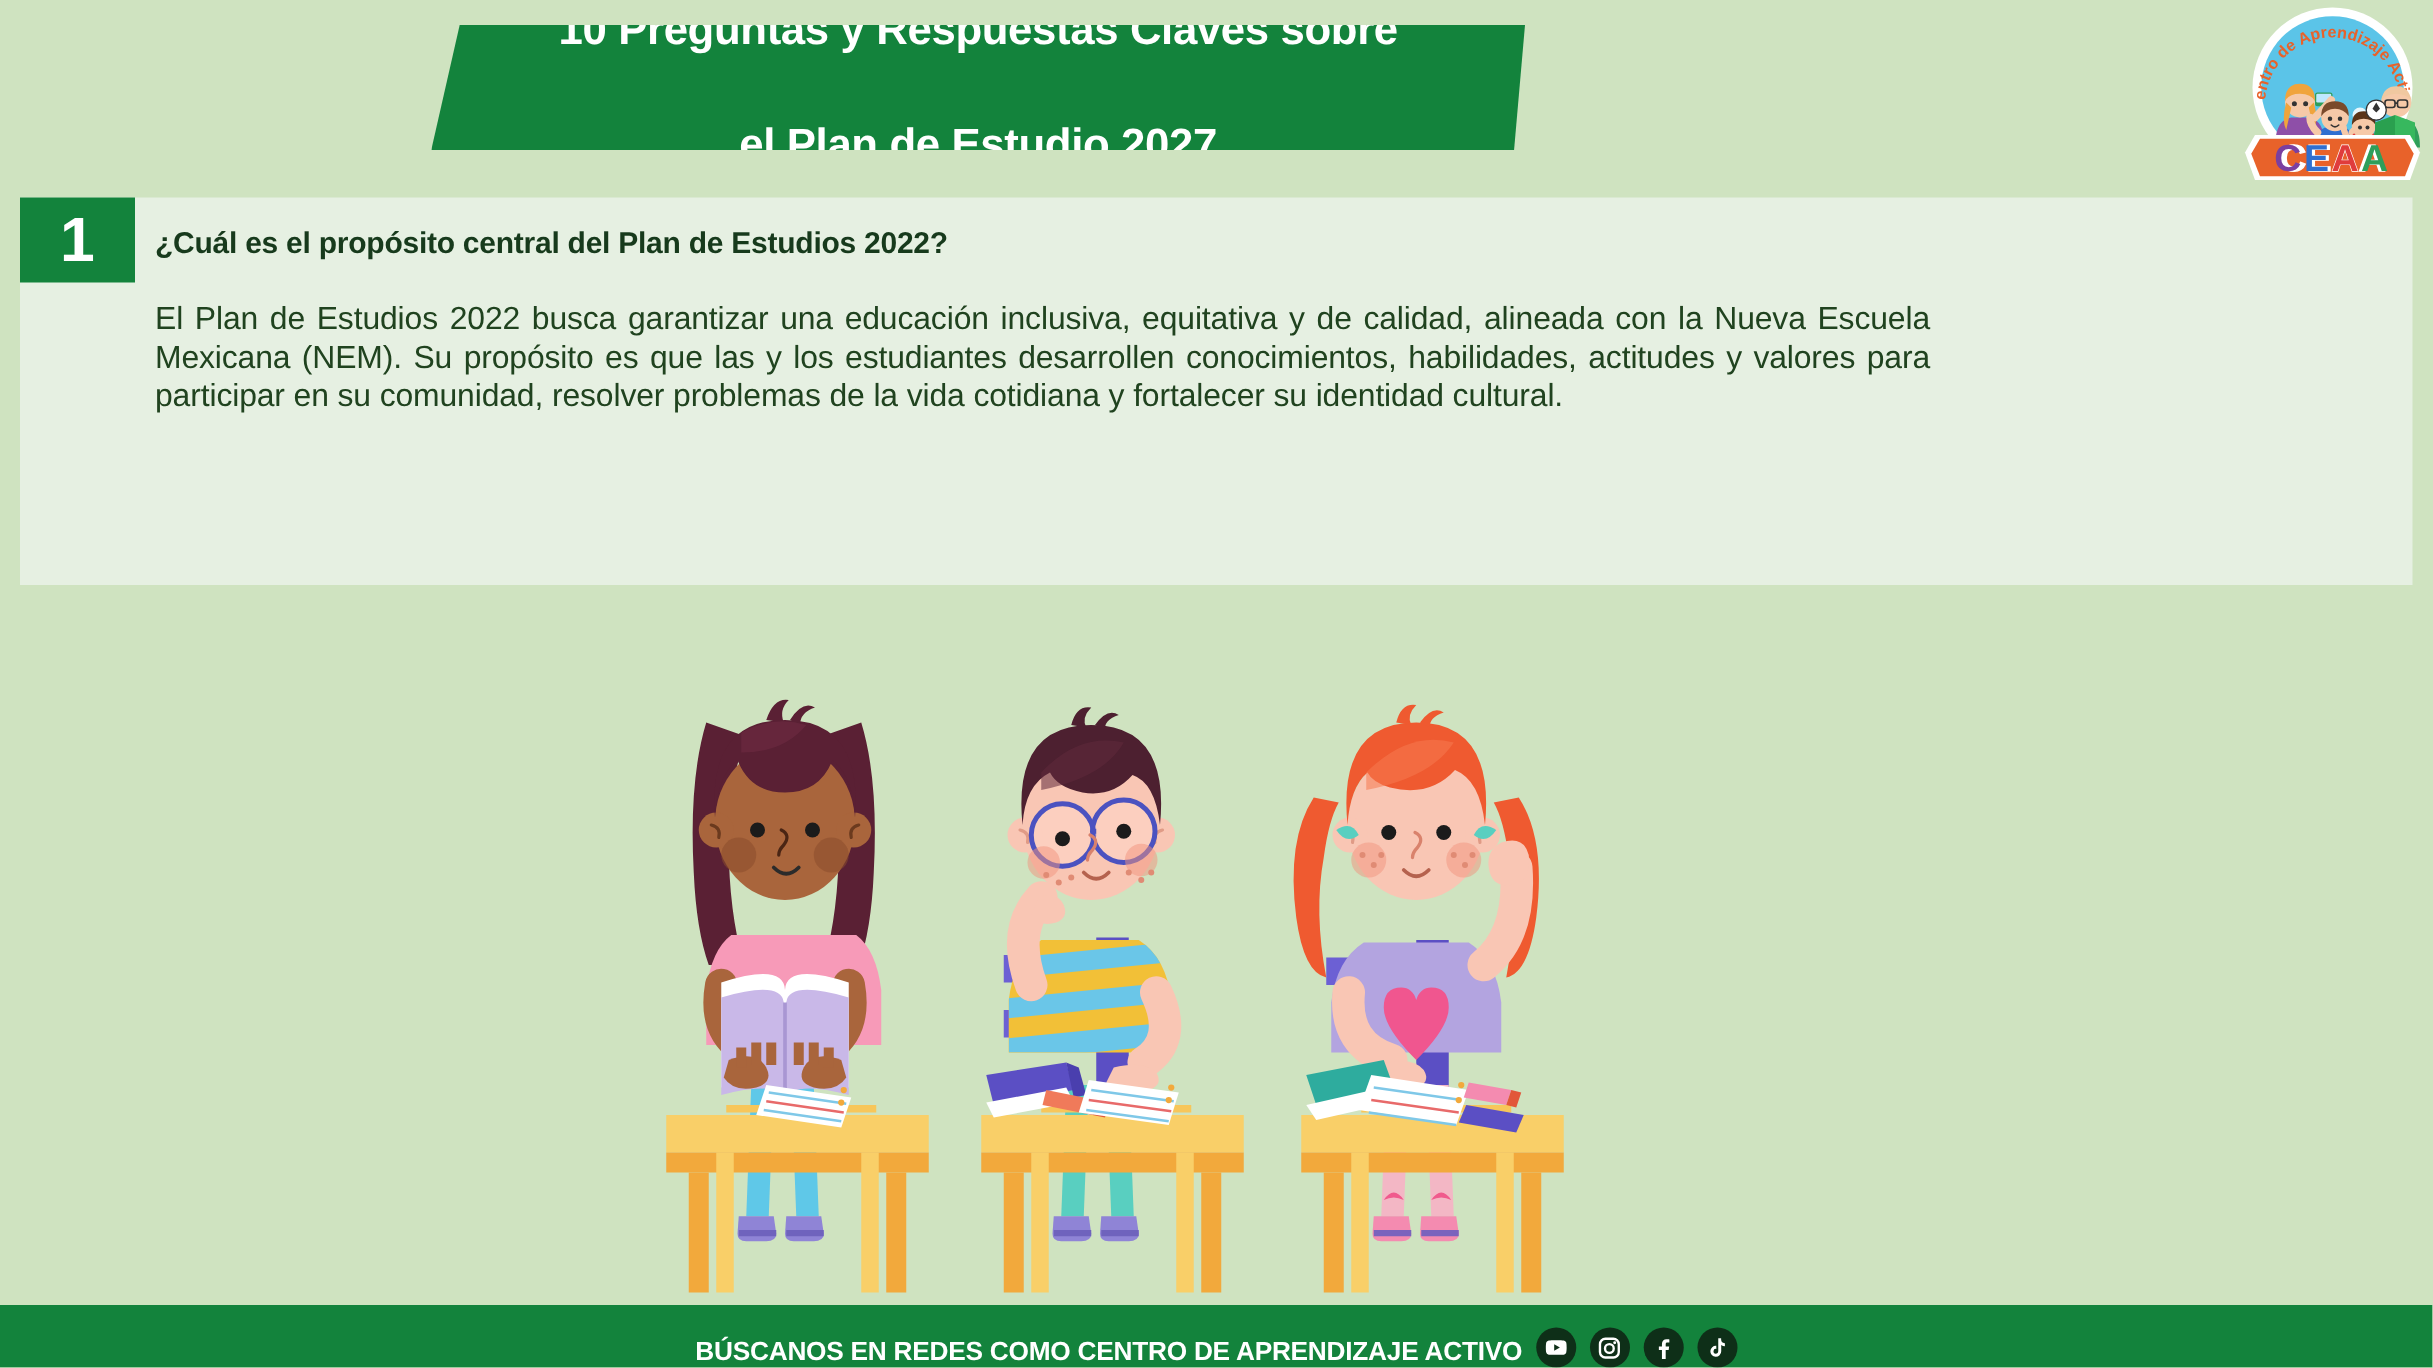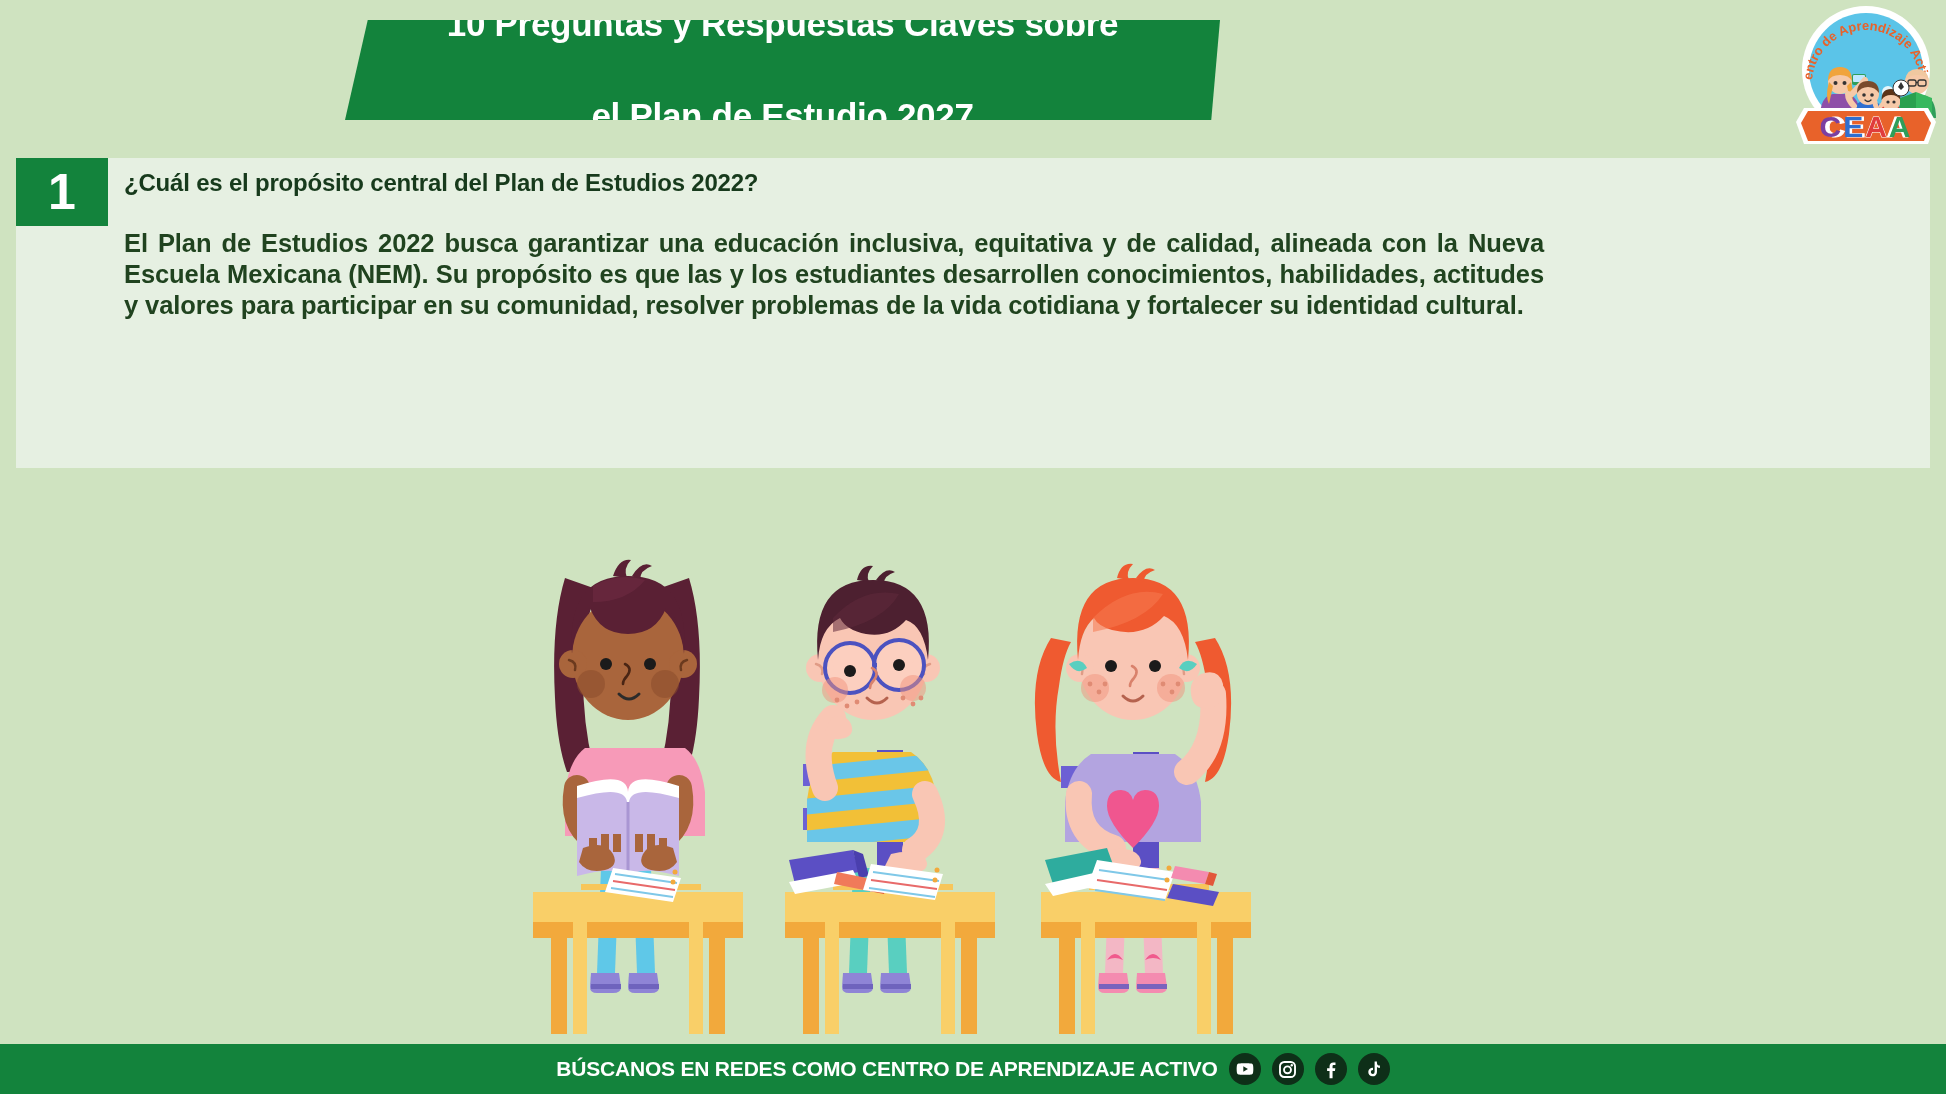--- a/index.html
+++ b/index.html
@@ -94,31 +94,30 @@
     position: absolute;
     left: 124px;
     top: 164px;
     width: 1420px;
   }
   .question {
     color: #173a1c;
     font-weight: bold;
     font-size: 24px;
     line-height: 30px;
-    margin: 4px 0 30px 0;
+    margin: 16px 0 30px 0;
     letter-spacing: -0.2px;
   }
   .para {
     color: #20431f;
     font-size: 25.5px;
     line-height: 31px;
     margin: 0 0 28px 0;
     text-align: justify;
     letter-spacing: -0.1px;
-    font-weight: bold;
   }
   .para.last { margin-bottom: 0; text-align: left; }
 
   
   .illustration {
     position: absolute;
     left: 0;
     top: 468px;
     width: 1946px;
     height: 566px;
@@ -133,21 +132,21 @@
 
   
   .footer {
     position: absolute;
     left: 0;
     bottom: 0;
     width: 1946px;
     height: 50px;
     background: #13833c;
     display: flex;
-    align-items: center;
+    align-items: flex-end;
     justify-content: center;
     gap: 11px;
   }
   .footer-text {
     color: #ffffff;
     font-weight: bold;
     font-size: 21px;
     letter-spacing: -0.2px;
     white-space: nowrap;
   }

